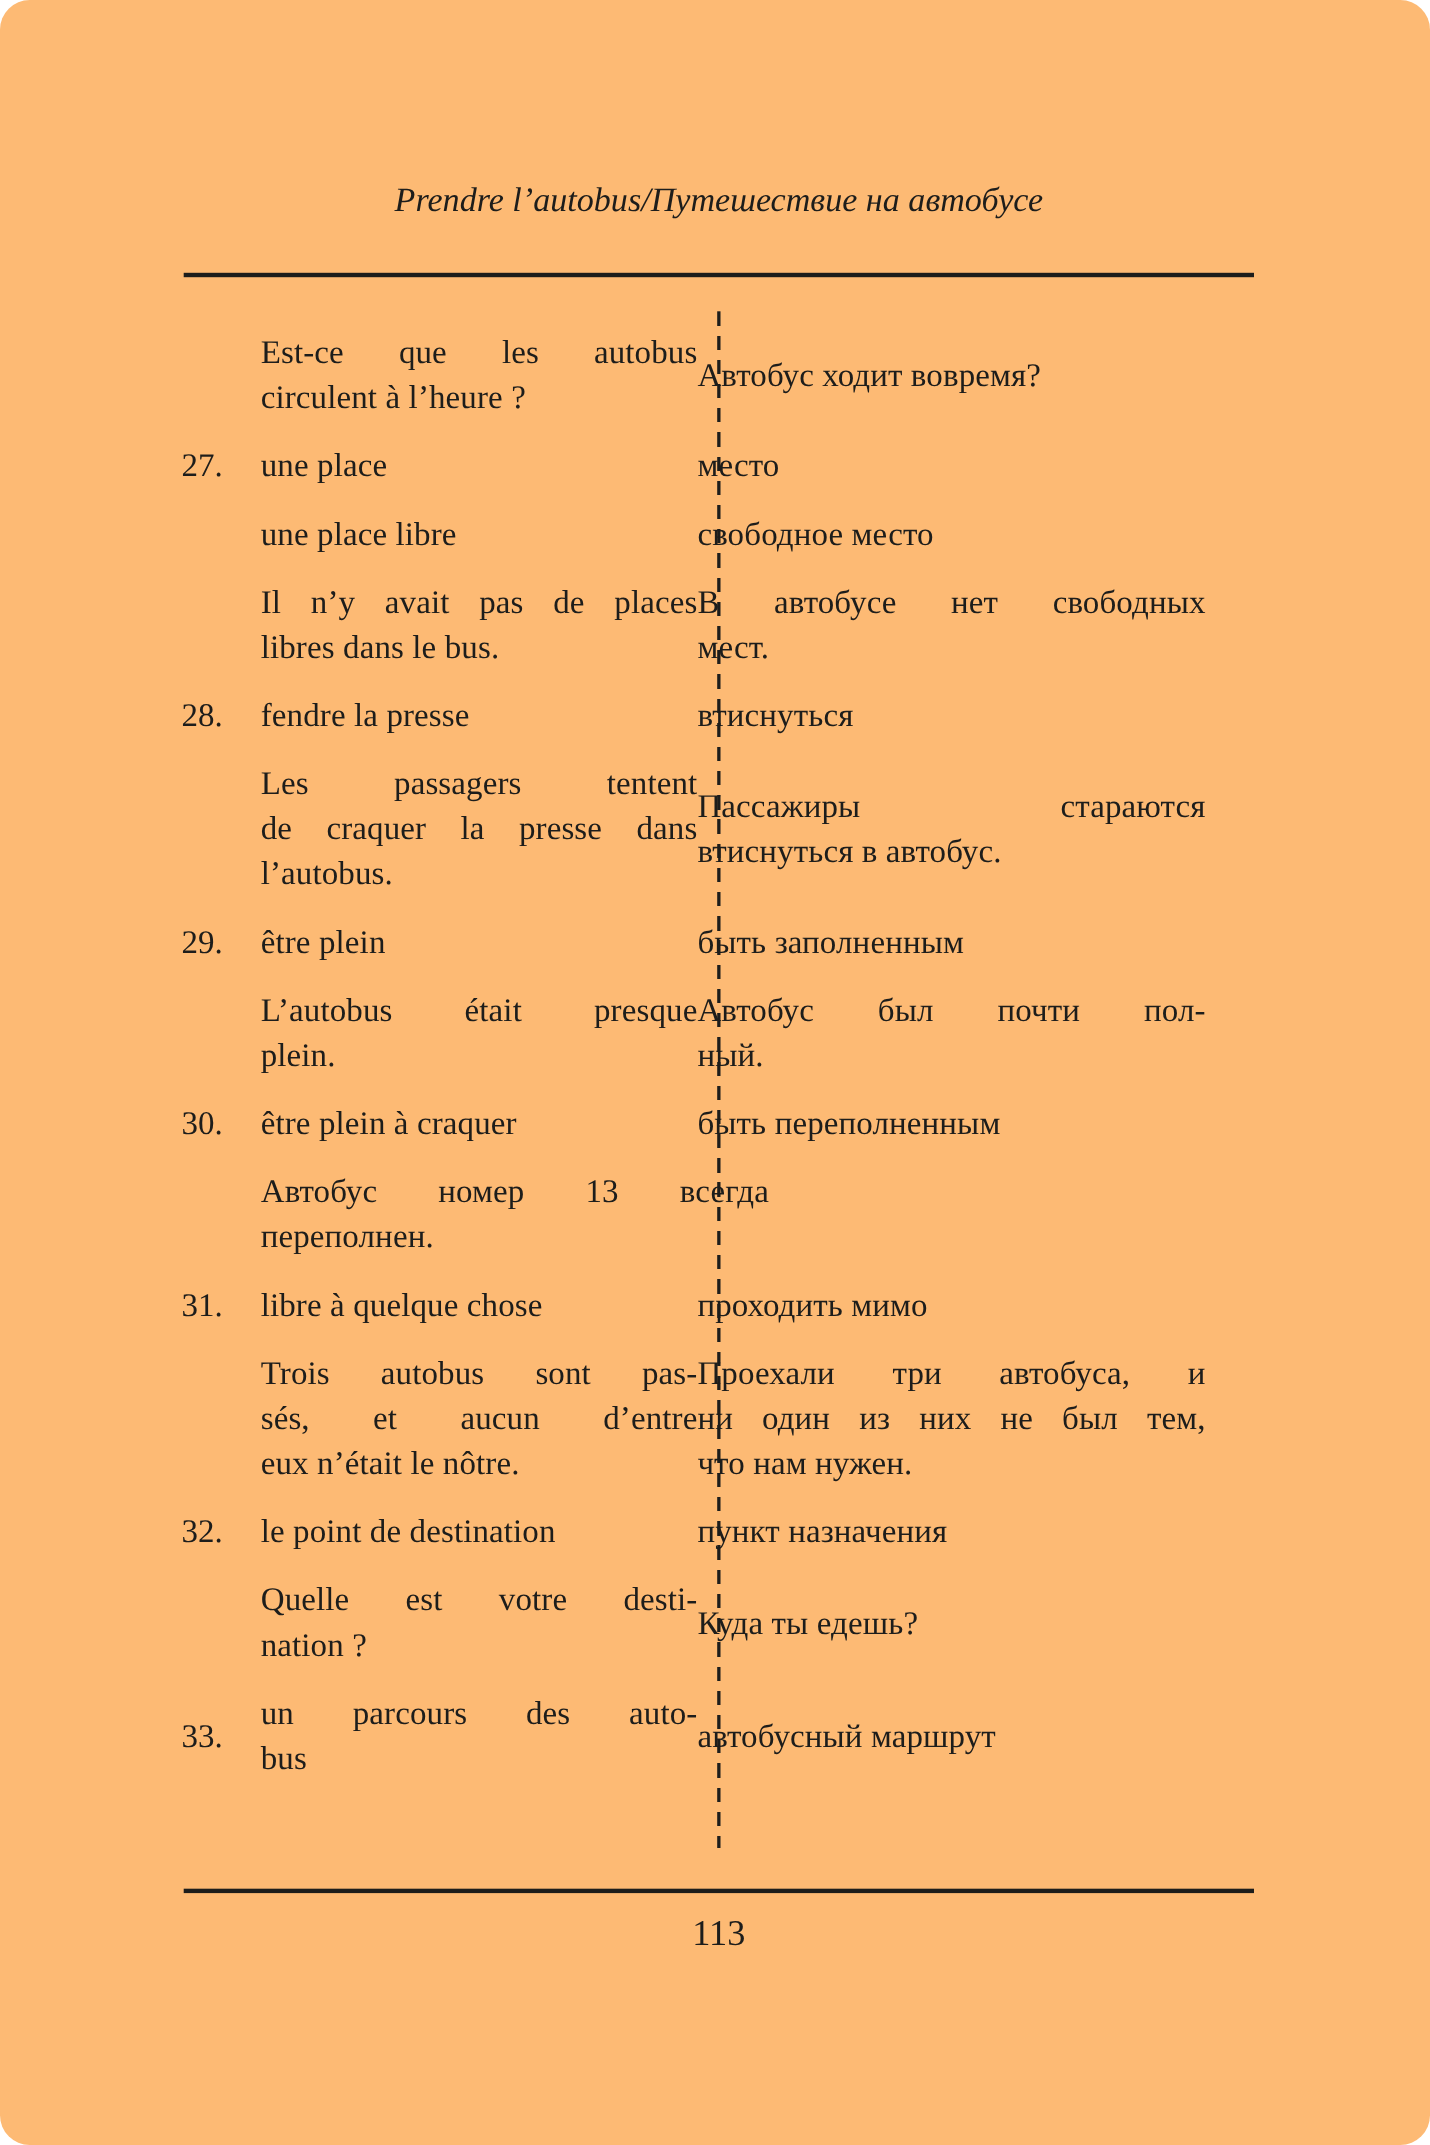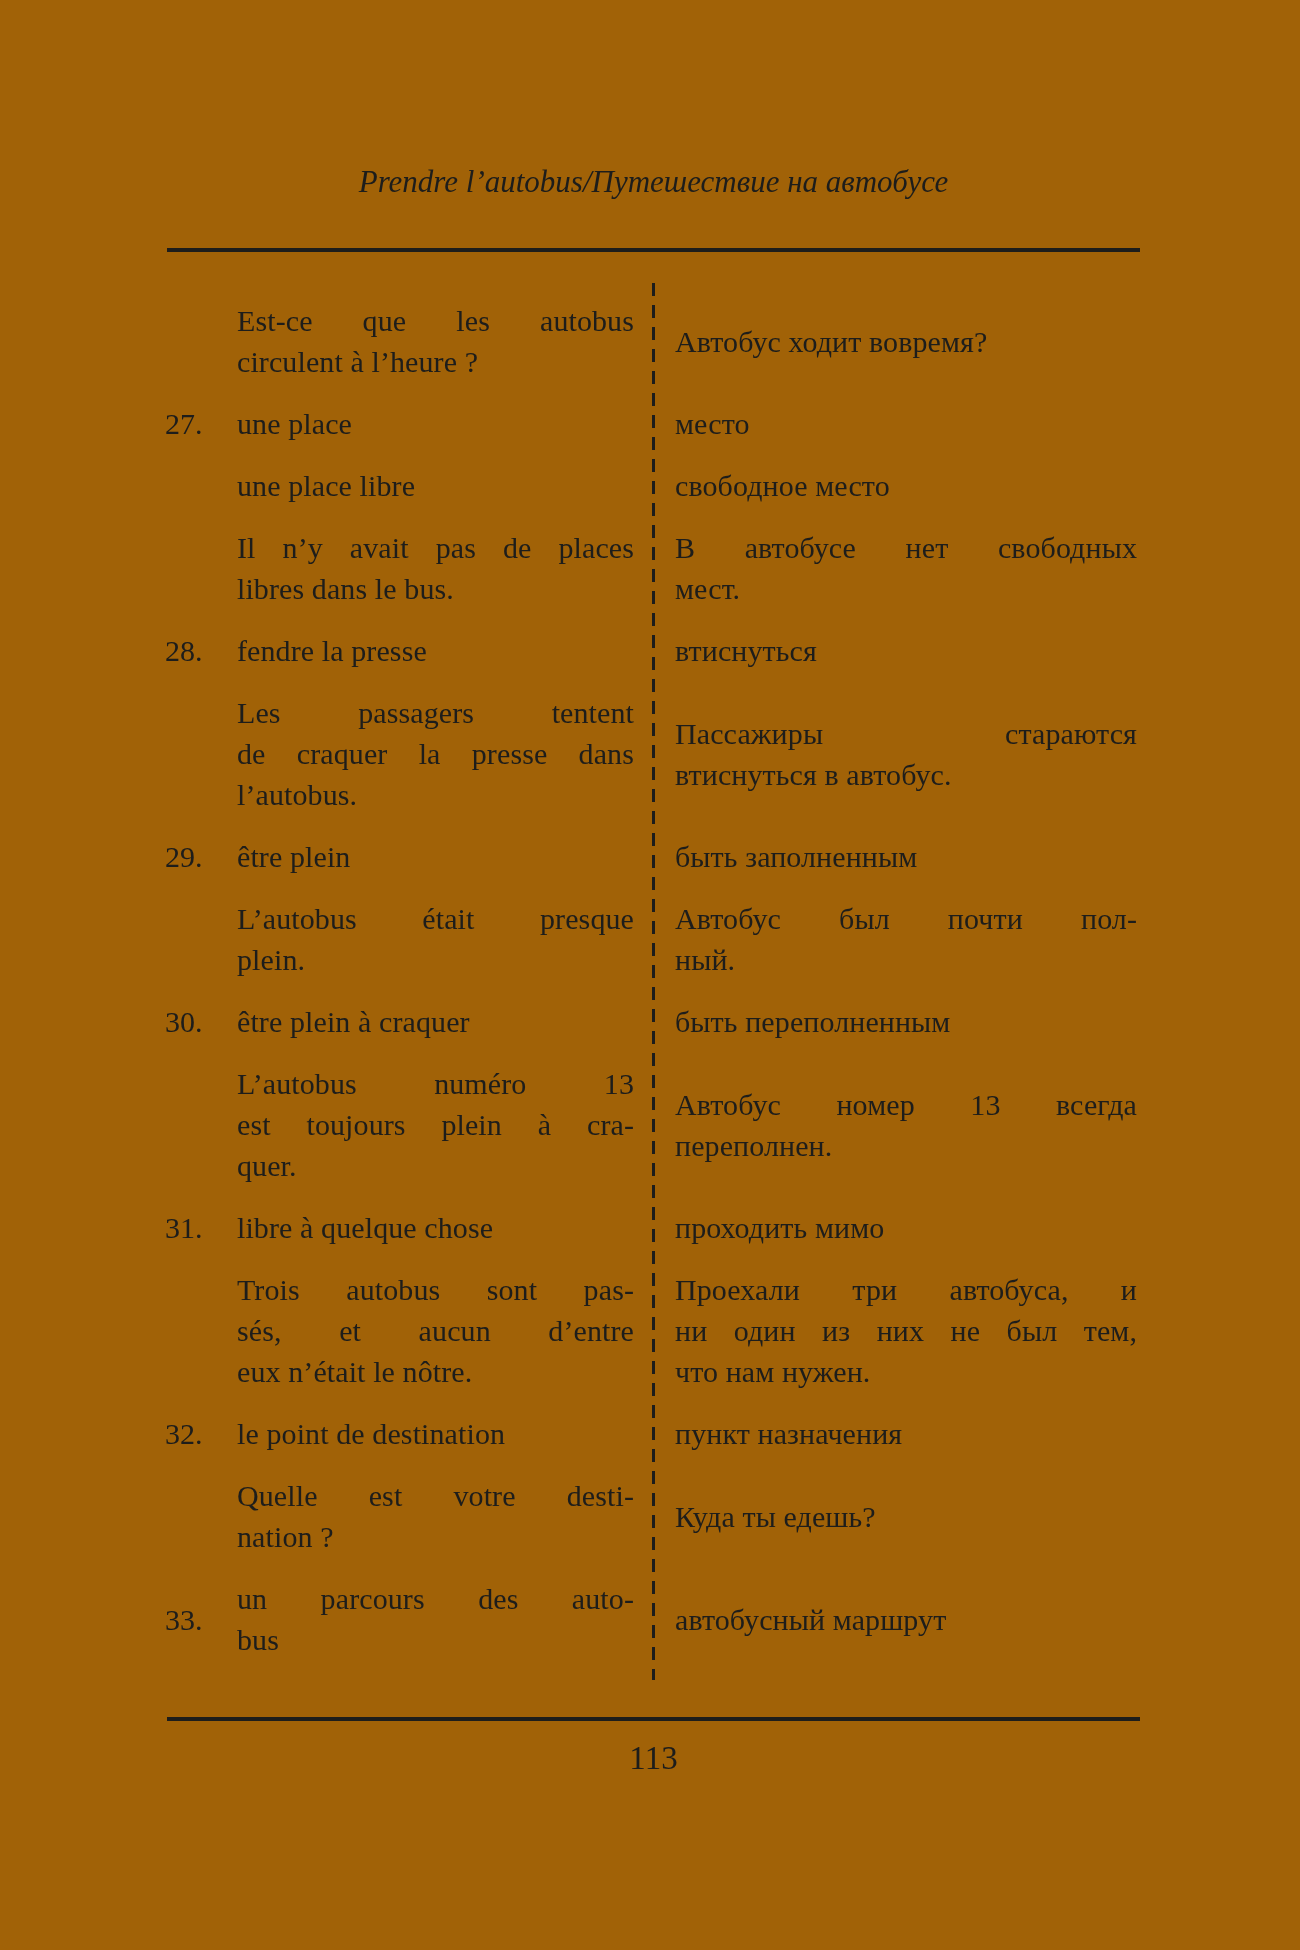--- a/index.html
+++ b/index.html
@@ -1,35 +1,35 @@
 <!DOCTYPE html>
 <html><head>
 <meta charset="utf-8">
 <style>
   html,body{margin:0;padding:0;background:#ffffff;}
   .page{
-    position:relative;width:1300px;height:1950px;background:#a16207;
-    font-family:"Liberation Serif","DejaVu Serif",serif;color:#1d1d1b;overflow:hidden;
+    position:relative;width:1300px;height:1950px;background:#fdba74;
+    font-family:"Liberation Serif","DejaVu Serif",serif;color:#1d1d1b;overflow:hidden;border-radius:27px;
   }
   .header-title{
     position:absolute;top:164px;left:167px;width:973px;text-align:center;
     font-style:italic;font-size:31px;line-height:36px;white-space:nowrap;
   }
   .rule{position:absolute;left:167px;width:973px;height:4px;background:#1d1d1b;}
   .rule.top{top:248px;}
   .rule.bottom{top:1717px;}
   .divider{
     position:absolute;left:652px;top:283px;width:3px;height:1397px;
     background:repeating-linear-gradient(to bottom,#1d1d1b 0px,#1d1d1b 13px,transparent 13px,transparent 22px);
   }
   .content{position:absolute;left:165px;top:300px;width:975px;}
   .row{display:flex;align-items:center;margin-bottom:21px;}
   .num{width:72px;flex:0 0 72px;font-size:30px;line-height:41px;text-align:left;}
   .fr{width:397px;flex:0 0 397px;}
-  .ru{width:462px;flex:0 0 462px;margin-left:41px;}
+  .ru{width:462px;flex:0 0 462px;}
   .line{font-size:30px;line-height:41px;text-align:left;letter-spacing:0.1px;}
   .line.justify{text-align:justify;text-align-last:justify;}
   .page-number{
     position:absolute;top:1738px;left:167px;width:973px;text-align:center;
     font-size:33px;line-height:40px;
   }
 </style>
 </head>
 <body>
 
@@ -122,25 +122,20 @@
         <div class="num">30.</div>
         <div class="fr">
           <div class="line">être plein à craquer</div>
         </div>
         <div class="ru">
           <div class="line">быть переполненным</div>
         </div>
       </div>
       <div class="row">
         <div class="num"></div>
-        <div class="fr">
-          <div class="line justify">L’autobus numéro 13</div>
-          <div class="line justify">est toujours plein à cra-</div>
-          <div class="line">quer.</div>
-        </div>
         <div class="ru">
           <div class="line justify">Автобус номер 13 всегда</div>
           <div class="line">переполнен.</div>
         </div>
       </div>
       <div class="row">
         <div class="num">31.</div>
         <div class="fr">
           <div class="line">libre à quelque chose</div>
         </div>

